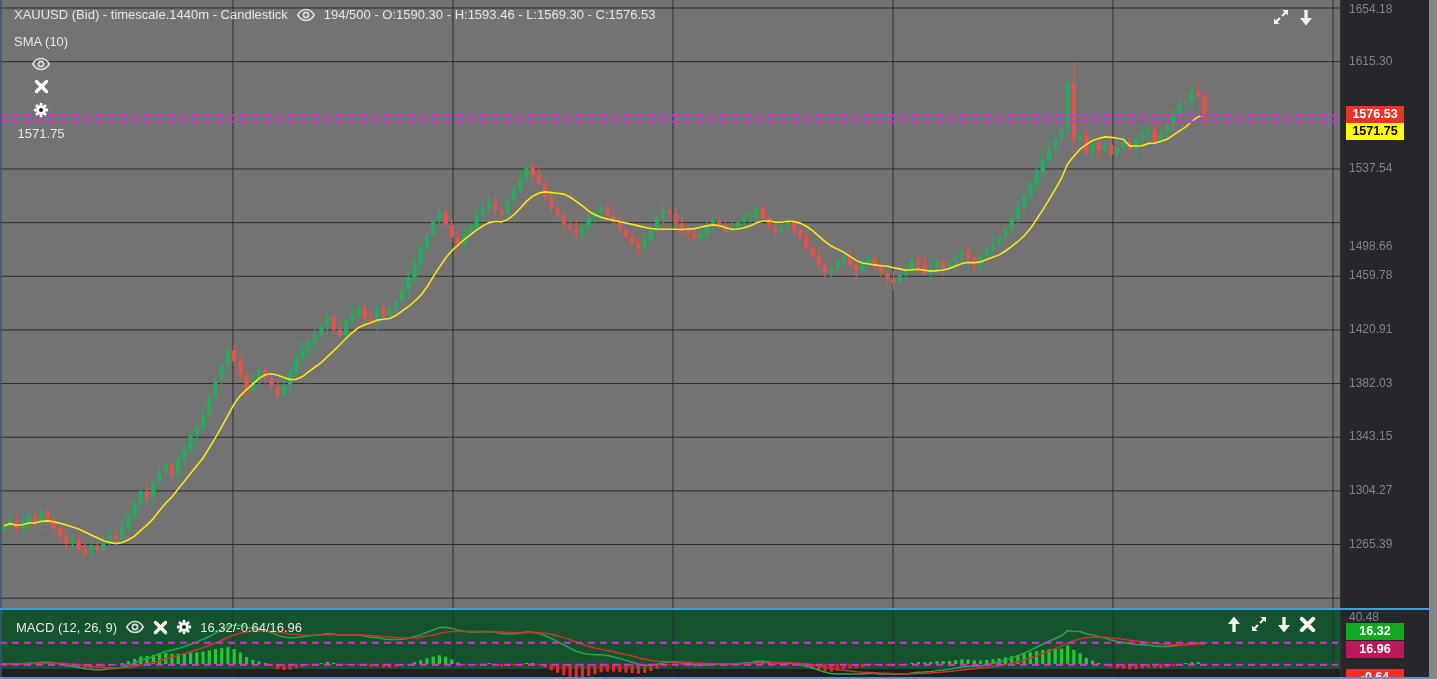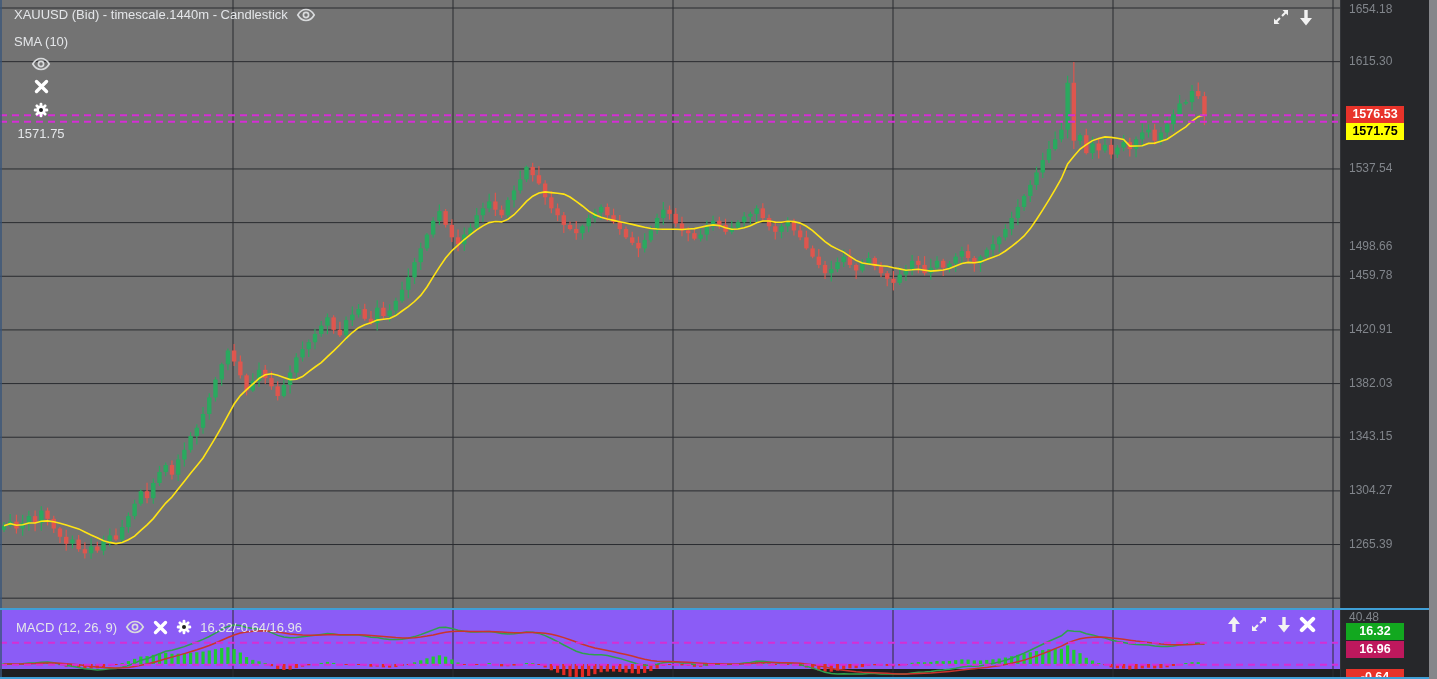--- a/index.html
+++ b/index.html
@@ -1,19 +1,19 @@
 <!DOCTYPE html>
 <html><head>
 <meta charset="utf-8">
 <style>
   html,body{margin:0;padding:0;background:#1d1e20;overflow:hidden;}
   .app{position:relative;width:1437px;height:679px;background:#1e1f21;
        font-family:"Liberation Sans","DejaVu Sans",sans-serif;}
   .main-pane{position:absolute;left:0;top:0;width:1340px;height:608px;background:#737373;}
-  .macd-pane{position:absolute;left:0;top:610px;width:1340px;height:59px;background:#8b5cf6;}
+  .macd-pane{position:absolute;left:0;top:610px;width:1340px;height:59px;background:#14532d;}
   svg.layer{position:absolute;left:0;top:0;}
   .hdr{position:absolute;display:flex;align-items:center;gap:8px;color:#e4e6e9;
        font-size:13px;white-space:nowrap;z-index:5;}
   .hdr .ic{display:flex;align-items:center;}
   .r1{left:14px;top:7px;}
   .r2{left:14px;top:34px;flex-direction:column;}
   .r3{left:16px;top:9px;}
   .corner-icons{position:absolute;display:flex;align-items:center;gap:7px;z-index:6;}
   .main-corner{right:26px;top:7px;}
   .macd-corner{right:24px;top:4px;}
@@ -446,20 +446,21 @@
       </svg>
 
     <div class="hdr r1">
       <span>XAUUSD (Bid) - timescale.1440m - Candlestick</span>
       <span class="ic">
         <svg width="20" height="14" viewBox="0 0 20 14">
             <path d="M10 1.5C5 1.5 1.8 7 1.8 7S5 12.5 10 12.5 18.2 7 18.2 7 15 1.5 10 1.5Z" fill="none" stroke="#d8dadc" stroke-width="1.7"></path>
             <circle cx="10" cy="7" r="2.6" fill="none" stroke="#d8dadc" stroke-width="1.7"></circle>
           </svg>
       </span>
+      <span>194/500 - O:1590.30 - H:1593.46 - L:1569.30 - C:1576.53</span>
     </div>
 
     <div class="hdr r2">
       <span>SMA (10)</span>
       <span class="ic">
         <svg width="20" height="14" viewBox="0 0 20 14">
             <path d="M10 1.5C5 1.5 1.8 7 1.8 7S5 12.5 10 12.5 18.2 7 18.2 7 15 1.5 10 1.5Z" fill="none" stroke="#d8dadc" stroke-width="1.7"></path>
             <circle cx="10" cy="7" r="2.6" fill="none" stroke="#d8dadc" stroke-width="1.7"></circle>
           </svg>
       </span>

